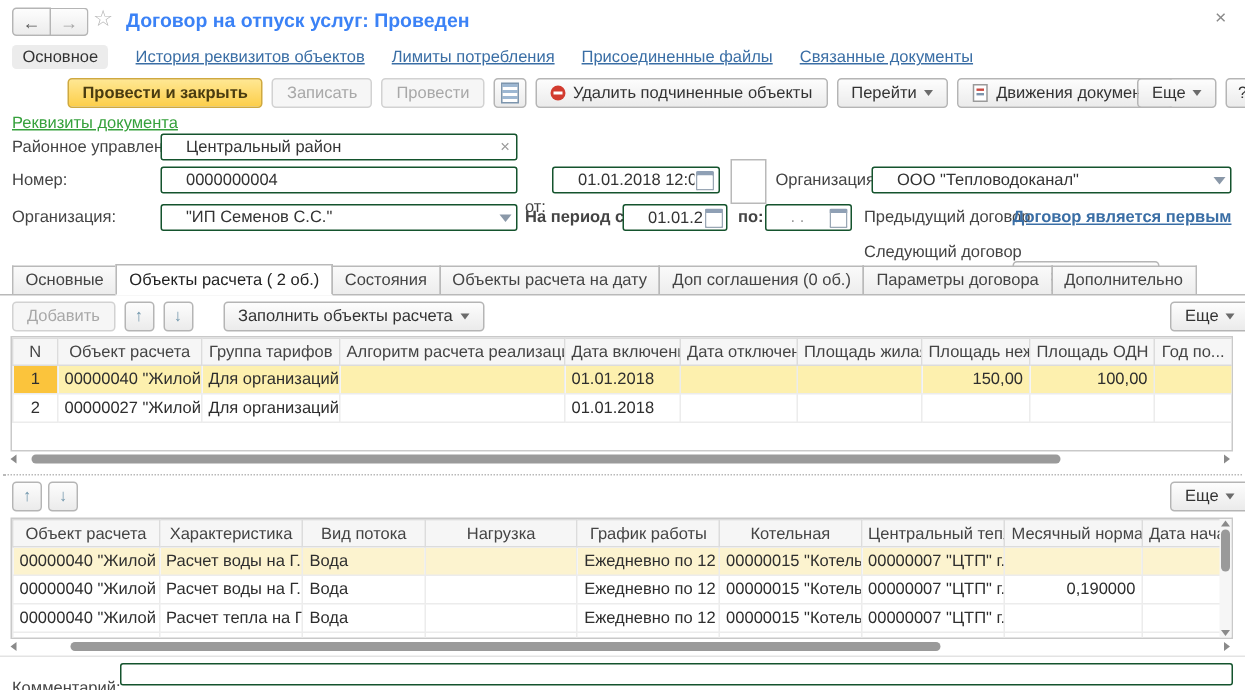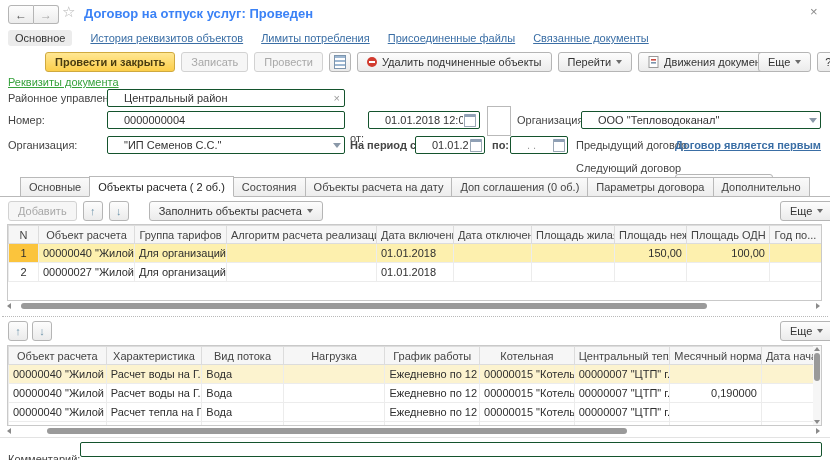--- a/index.html
+++ b/index.html
@@ -40,21 +40,21 @@
   .cal{width:10px;height:9px;border:1px solid #9aa7b5;border-top:3px solid #8fa0b5;border-radius:1px;background:#fff;box-sizing:content-box;}
   .sel{width:0;height:0;border-left:4px solid transparent;border-right:4px solid transparent;border-top:5px solid #8a98a8;}
   .emptybox{border:1px solid #b9b9b9;background:#fff;}
   
   .stackic{width:10px;height:12px;border:1px solid #7d95ad;background:repeating-linear-gradient(#9db7d2 0 2px,#ffffff 2px 4px);}
   .delic{width:10px;height:10px;border-radius:50%;background:#d23b2f;position:relative;flex:none;}
   .delic::after{content:"";position:absolute;left:2px;top:4px;width:6px;height:2px;background:#fff;}
   .arrowg{color:#6f95ab;font-size:11px;}
   
   .tabstrip{position:absolute;left:0;top:178px;width:830px;height:19px;border-bottom:1px solid #b9b9b9;
-    display:flex;align-items:flex-end;padding-left:20px;box-sizing:border-box;}
+    display:flex;align-items:flex-end;padding-left:8px;box-sizing:border-box;}
   .tab{height:18px;display:inline-flex;align-items:center;padding:0 8px;border:1px solid #b9b9b9;border-bottom:none;
     background:linear-gradient(#fafafa,#ededed);margin-right:-1px;white-space:nowrap;color:#444;}
   .tab.active{background:#fff;height:19px;margin-bottom:-1px;border-bottom:1px solid #fff;color:#222;}
   
   .tregion{position:absolute;border:1px solid #c9c9c9;background:#fff;overflow:hidden;}
   table.grid{border-collapse:collapse;table-layout:fixed;width:100%;font-size:11px;}
   table.grid th{background:#f6f6f6;border:1px solid #dcdcdc;font-weight:normal;color:#444;text-align:center;
     padding:1px 4px;height:15px;overflow:hidden;white-space:nowrap;}
   table.grid td{border:1px solid #ececec;padding:1px 4px;height:16px;overflow:hidden;white-space:nowrap;color:#2e2e2e;}
   td.num{text-align:right;}

